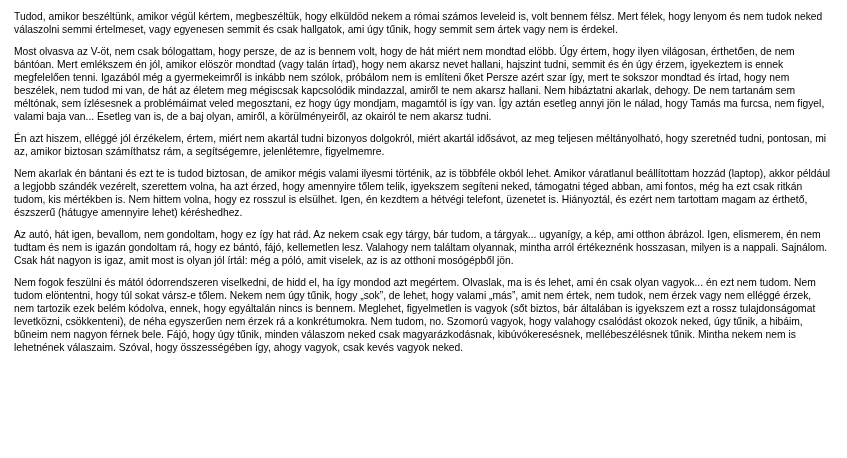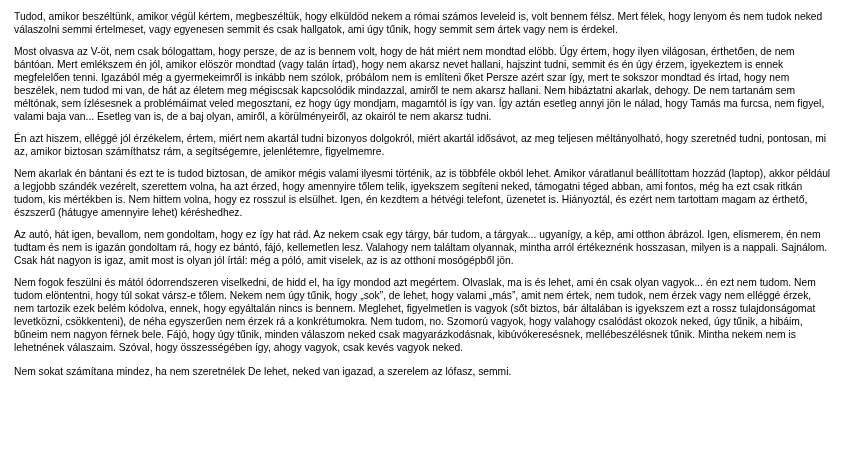--- a/index.html
+++ b/index.html
@@ -39,15 +39,14 @@
 <body>
 
 <div class="page">
   <div class="doc-body">
     <p>Tudod, amikor beszéltünk, amikor végül kértem, megbeszéltük, hogy elküldöd nekem a római számos leveleid is, volt bennem félsz. Mert félek, hogy lenyom és nem tudok neked válaszolni semmi értelmeset, vagy egyenesen semmit és csak hallgatok, ami úgy tűnik, hogy semmit sem ártek vagy nem is érdekel.</p>
     <p>Most olvasva az V-öt, nem csak bólogattam, hogy persze, de az is bennem volt, hogy de hát miért nem mondtad elöbb. Úgy értem, hogy ilyen világosan, érthetően, de nem bántóan. Mert emlékszem én jól, amikor elöször mondtad (vagy talán írtad), hogy nem akarsz nevet hallani, hajszint tudni, semmit és én úgy érzem, igyekeztem is ennek megfelelően tenni. Igazából még a gyermekeimről is inkább nem szólok, próbálom nem is említeni őket Persze azért szar így, mert te sokszor mondtad és írtad, hogy nem beszélek, nem tudod mi van, de hát az életem meg mégiscsak kapcsolódik mindazzal, amiről te nem akarsz hallani. Nem hibáztatni akarlak, dehogy. De nem tartanám sem méltónak, sem ízlésesnek a problémáimat veled megosztani, ez hogy úgy mondjam, magamtól is így van. Így aztán esetleg annyi jön le nálad, hogy Tamás ma furcsa, nem figyel, valami baja van... Esetleg van is, de a baj olyan, amiről, a körülményeiről, az okairól te nem akarsz tudni.</p>
     <p>Én azt hiszem, elléggé jól érzékelem, értem, miért nem akartál tudni bizonyos dolgokról, miért akartál idősávot, az meg teljesen méltányolható, hogy szeretnéd tudni, pontosan, mi az, amikor biztosan számíthatsz rám, a segítségemre, jelenlétemre, figyelmemre.</p>
     <p>Nem akarlak én bántani és ezt te is tudod biztosan, de amikor mégis valami ilyesmi történik, az is többféle okból lehet. Amikor váratlanul beállítottam hozzád (laptop), akkor például a legjobb szándék vezérelt, szerettem volna, ha azt érzed, hogy amennyire tőlem telik, igyekszem segíteni neked, támogatni téged abban, ami fontos, még ha ezt csak ritkán tudom, kis mértékben is. Nem hittem volna, hogy ez rosszul is elsülhet. Igen, én kezdtem a hétvégi telefont, üzenetet is. Hiányoztál, és ezért nem tartottam magam az érthető, észszerű (hátugye amennyire lehet) kéréshedhez.</p>
     <p>Az autó, hát igen, bevallom, nem gondoltam, hogy ez így hat rád. Az nekem csak egy tárgy, bár tudom, a tárgyak... ugyanígy, a kép, ami otthon ábrázol. Igen, elismerem, én nem tudtam és nem is igazán gondoltam rá, hogy ez bántó, fájó, kellemetlen lesz. Valahogy nem találtam olyannak, mintha arról értékeznénk hosszasan, milyen is a nappali. Sajnálom. Csak hát nagyon is igaz, amit most is olyan jól írtál: még a póló, amit viselek, az is az otthoni mosógépből jön.</p>
     <p>Nem fogok feszülni és mától ódorrendszeren viselkedni, de hidd el, ha így mondod azt megértem. Olvaslak, ma is és lehet, ami én csak olyan vagyok... én ezt nem tudom. Nem tudom elöntentni, hogy túl sokat vársz-e tőlem. Nekem nem úgy tűnik, hogy „sok”, de lehet, hogy valami „más”, amit nem értek, nem tudok, nem érzek vagy nem elléggé érzek, nem tartozik ezek belém kódolva, ennek, hogy egyáltalán nincs is bennem. Meglehet, figyelmetlen is vagyok (sőt biztos, bár általában is igyekszem ezt a rossz tulajdonságomat levetközni, csökkenteni), de néha egyszerűen nem érzek rá a konkrétumokra. Nem tudom, no. Szomorú vagyok, hogy valahogy csalódást okozok neked, úgy tűnik, a hibáim, bűneim nem nagyon férnek bele. Fájó, hogy úgy tűnik, minden válaszom neked csak magyarázkodásnak, kibúvókeresésnek, mellébeszélésnek tűnik. Mintha nekem nem is lehetnének válaszaim. Szóval, hogy összességében így, ahogy vagyok, csak kevés vagyok neked.</p>
-    <p class="spaced-before">Nem sokat számítana mindez, ha nem szeretnélek De lehet, neked van igazad, a szerelem az lófasz, semmi.</p>
   </div>
 </div>
 
 </body></html>

